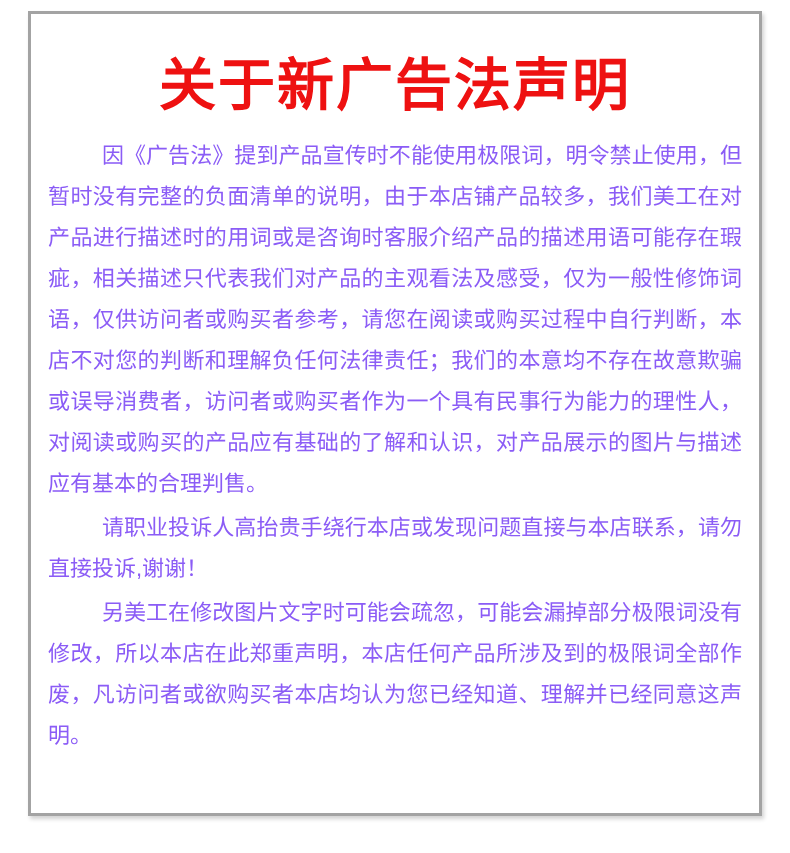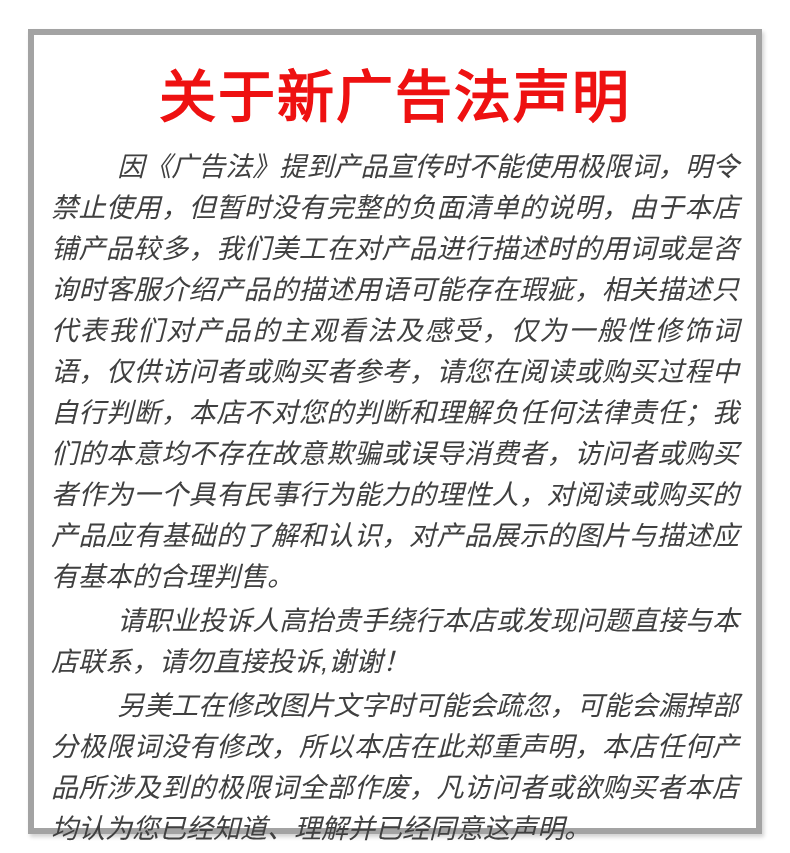--- a/index.html
+++ b/index.html
@@ -13,44 +13,43 @@
   .page {
     position: relative;
     width: 790px;
     height: 853px;
     background: #ffffff;
     overflow: hidden;
   }
   .notice-card {
     position: absolute;
     left: 28px;
-    top: 29px;
+    top: 11px;
     width: 734px;
     height: 805px;
     box-sizing: border-box;
     background: #ffffff;
-    border: 6px solid #a3a3a3;
+    border: 3px solid #a3a3a3;
     box-shadow: 2px 3px 4px rgba(0, 0, 0, 0.18);
-    padding: 12px 17px 14px 17px;
+    padding: 21px 17px 14px 17px;
   }
   .notice-title {
     margin: 16px 0 16px 0;
     text-align: center;
     color: #ee1111;
     font-size: 57px;
     line-height: 68px;
     font-weight: bold;
     letter-spacing: 2px;
     white-space: nowrap;
   }
   .notice-body {
-    color: #404040;
-    font-size: 27px;
+    color: #8b5cf6;
+    font-size: 22px;
     line-height: 41px;
-    font-style: italic;
   }
   .notice-para {
     margin: 0 0 3px 0;
     text-align: justify;
     text-justify: inter-ideograph;
     text-indent: 2.45em;
     word-break: break-all;
   }
 </style>
 </head>

